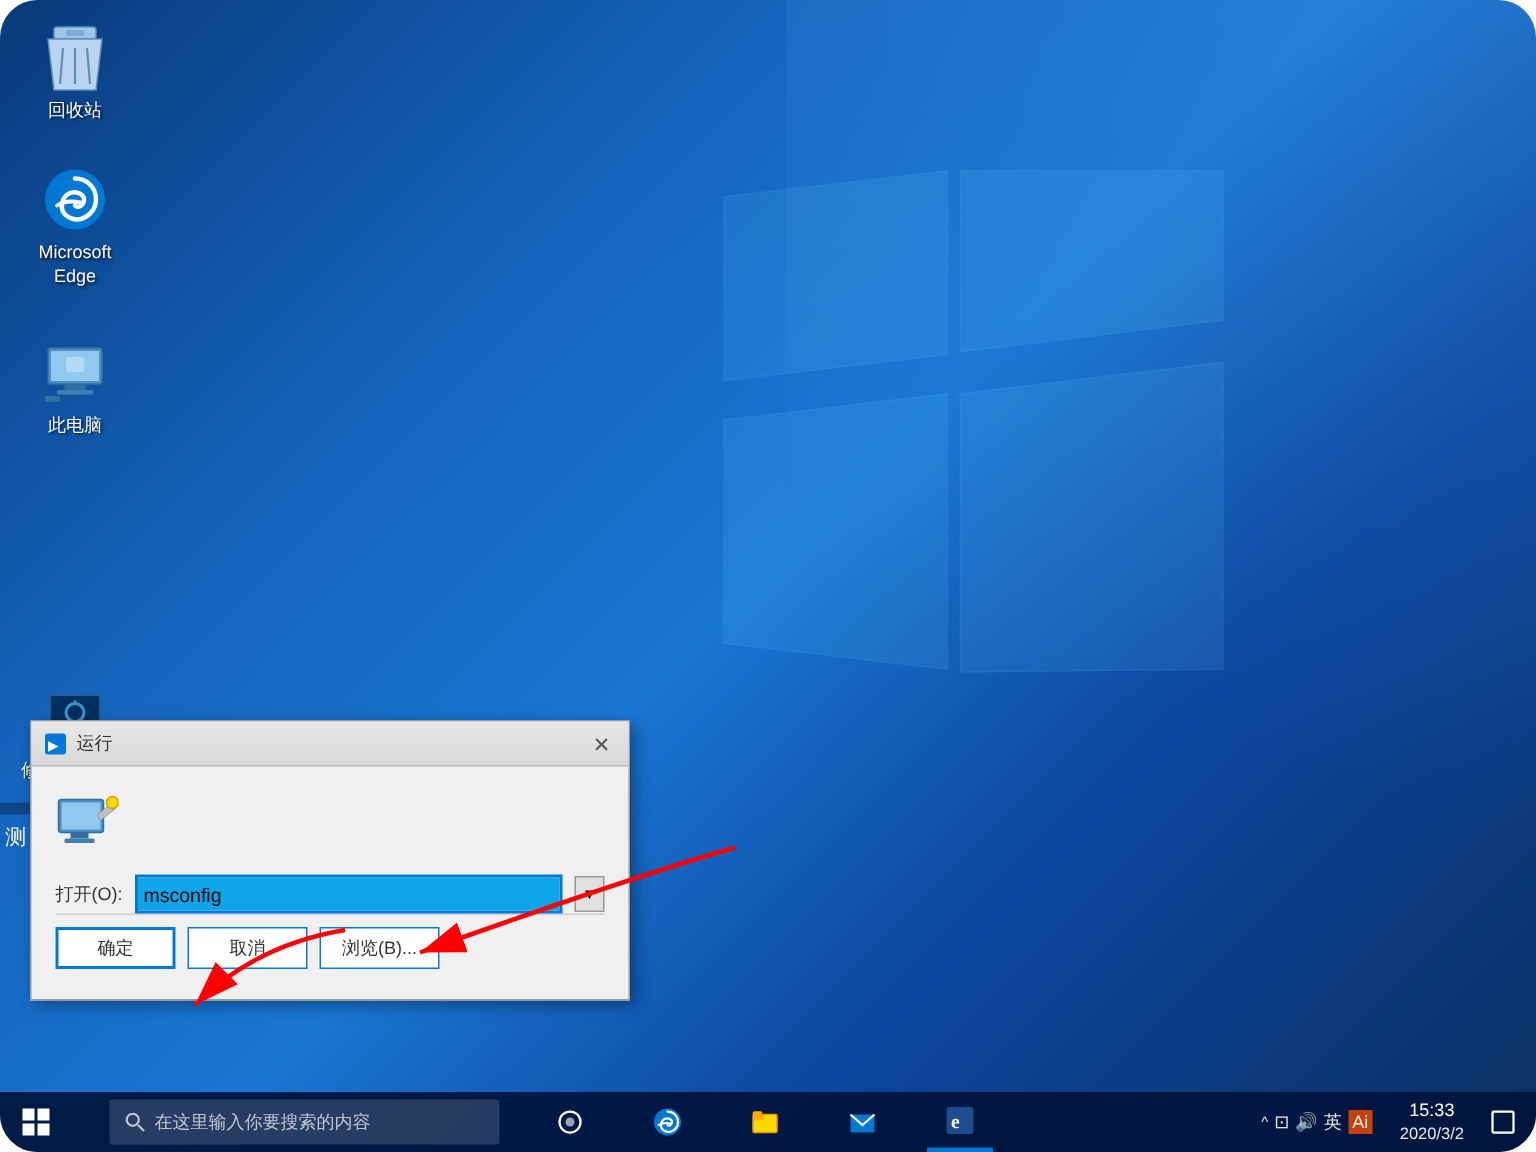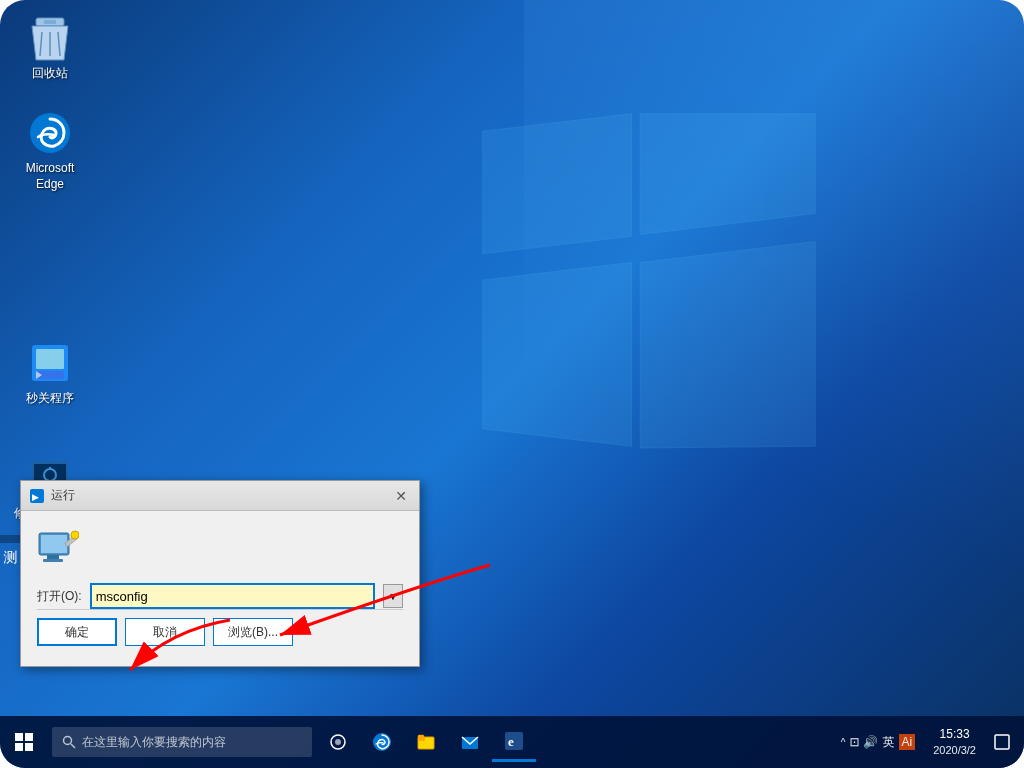--- a/index.html
+++ b/index.html
@@ -139,21 +139,21 @@
       color: #333;
       white-space: nowrap;
     }
 
     #run-input-field {
       flex: 1;
       height: 24px;
       border: 2px solid #0078d7;
       padding: 2px 4px;
       font-size: 13px;
-      background: #fef9c3;
+      background: #0ea5e9;
       outline: none;
     }
 
     #run-dropdown-btn {
       width: 20px;
       height: 24px;
       background: #e0e0e0;
       border: 1px solid #999;
       cursor: pointer;
       display: flex;
@@ -184,25 +184,26 @@
       border: 2px solid #0078d7;
       background: white;
     }
 
     
     #taskbar {
       position: absolute;
       bottom: 0;
       left: 0;
       width: 1024px;
-      height: 52px;
+      height: 40px;
       background: rgba(0, 20, 60, 0.92);
       display: flex;
       align-items: center;
       z-index: 50;
+      gap: 21px;
     }
 
     #start-btn {
       width: 48px;
       height: 40px;
       display: flex;
       align-items: center;
       justify-content: center;
       cursor: pointer;
       color: white;
@@ -360,32 +361,34 @@
     <div class="icon-img">
       <svg width="44" height="44" viewBox="0 0 44 44">
         <circle cx="22" cy="22" r="20" fill="#0078d4"></circle>
         <path d="M22 8 C30 8, 36 14, 36 22 C36 28, 32 33, 26 35 C22 36, 16 34, 14 30 C12 26, 14 20, 18 18 C22 16, 28 18, 28 22 C28 26, 24 28, 22 26" fill="none" stroke="white" stroke-width="3" stroke-linecap="round"></path>
         <path d="M10 26 Q16 22 26 24" fill="none" stroke="white" stroke-width="2.5" stroke-linecap="round"></path>
       </svg>
     </div>
     <span class="icon-label">Microsoft<br>Edge</span>
   </div>
 
-
-  <div class="desktop-icon" style="top:335px;left:10px;">
+  <div class="desktop-icon" style="top:220px;left:10px;">
     <div class="icon-img">
       <svg width="44" height="44" viewBox="0 0 44 44">
-        <rect x="4" y="4" width="36" height="36" rx="3" fill="#1e90ff" opacity="0.9"></rect>
-        <rect x="8" y="8" width="28" height="20" rx="1" fill="#87ceeb"></rect>
-        <rect x="8" y="30" width="28" height="8" rx="1" fill="#4169e1" opacity="0.7"></rect>
-        <polygon points="8,38 14,34 8,30" fill="white" opacity="0.6"></polygon>
-      </svg>
-    </div>
-    <span class="icon-label">秒关程序</span>
+        <rect x="4" y="6" width="36" height="24" rx="2" fill="#5090c0" stroke="#3070a0" stroke-width="1"></rect>
+        <rect x="6" y="8" width="32" height="20" fill="#90c8f0"></rect>
+        <rect x="15" y="30" width="14" height="4" fill="#3070a0"></rect>
+        <rect x="10" y="34" width="24" height="3" rx="1" fill="#4080b0"></rect>
+        <rect x="2" y="38" width="10" height="4" rx="1" fill="#3070a0"></rect>
+        <rect x="16" y="12" width="12" height="10" rx="1" fill="#c0e0f8" opacity="0.7"></rect>
+      </svg>
+    </div>
+    <span class="icon-label">此电脑</span>
   </div>
+
 
   <div class="desktop-icon" style="top:450px;left:10px;">
     <div class="icon-img">
       <svg width="44" height="44" viewBox="0 0 44 44">
         <rect x="4" y="6" width="36" height="26" rx="2" fill="#2060a0" stroke="#1040800" stroke-width="1"></rect>
         <rect x="6" y="8" width="32" height="22" fill="#003060"></rect>
         <circle cx="22" cy="19" r="6" fill="none" stroke="#4090d0" stroke-width="2"></circle>
         <line x1="22" y1="13" x2="22" y2="11" stroke="#4090d0" stroke-width="2"></line>
         <rect x="15" y="32" width="14" height="4" fill="#1040800"></rect>
         <rect x="10" y="36" width="24" height="3" rx="1" fill="#2060a0"></rect>

